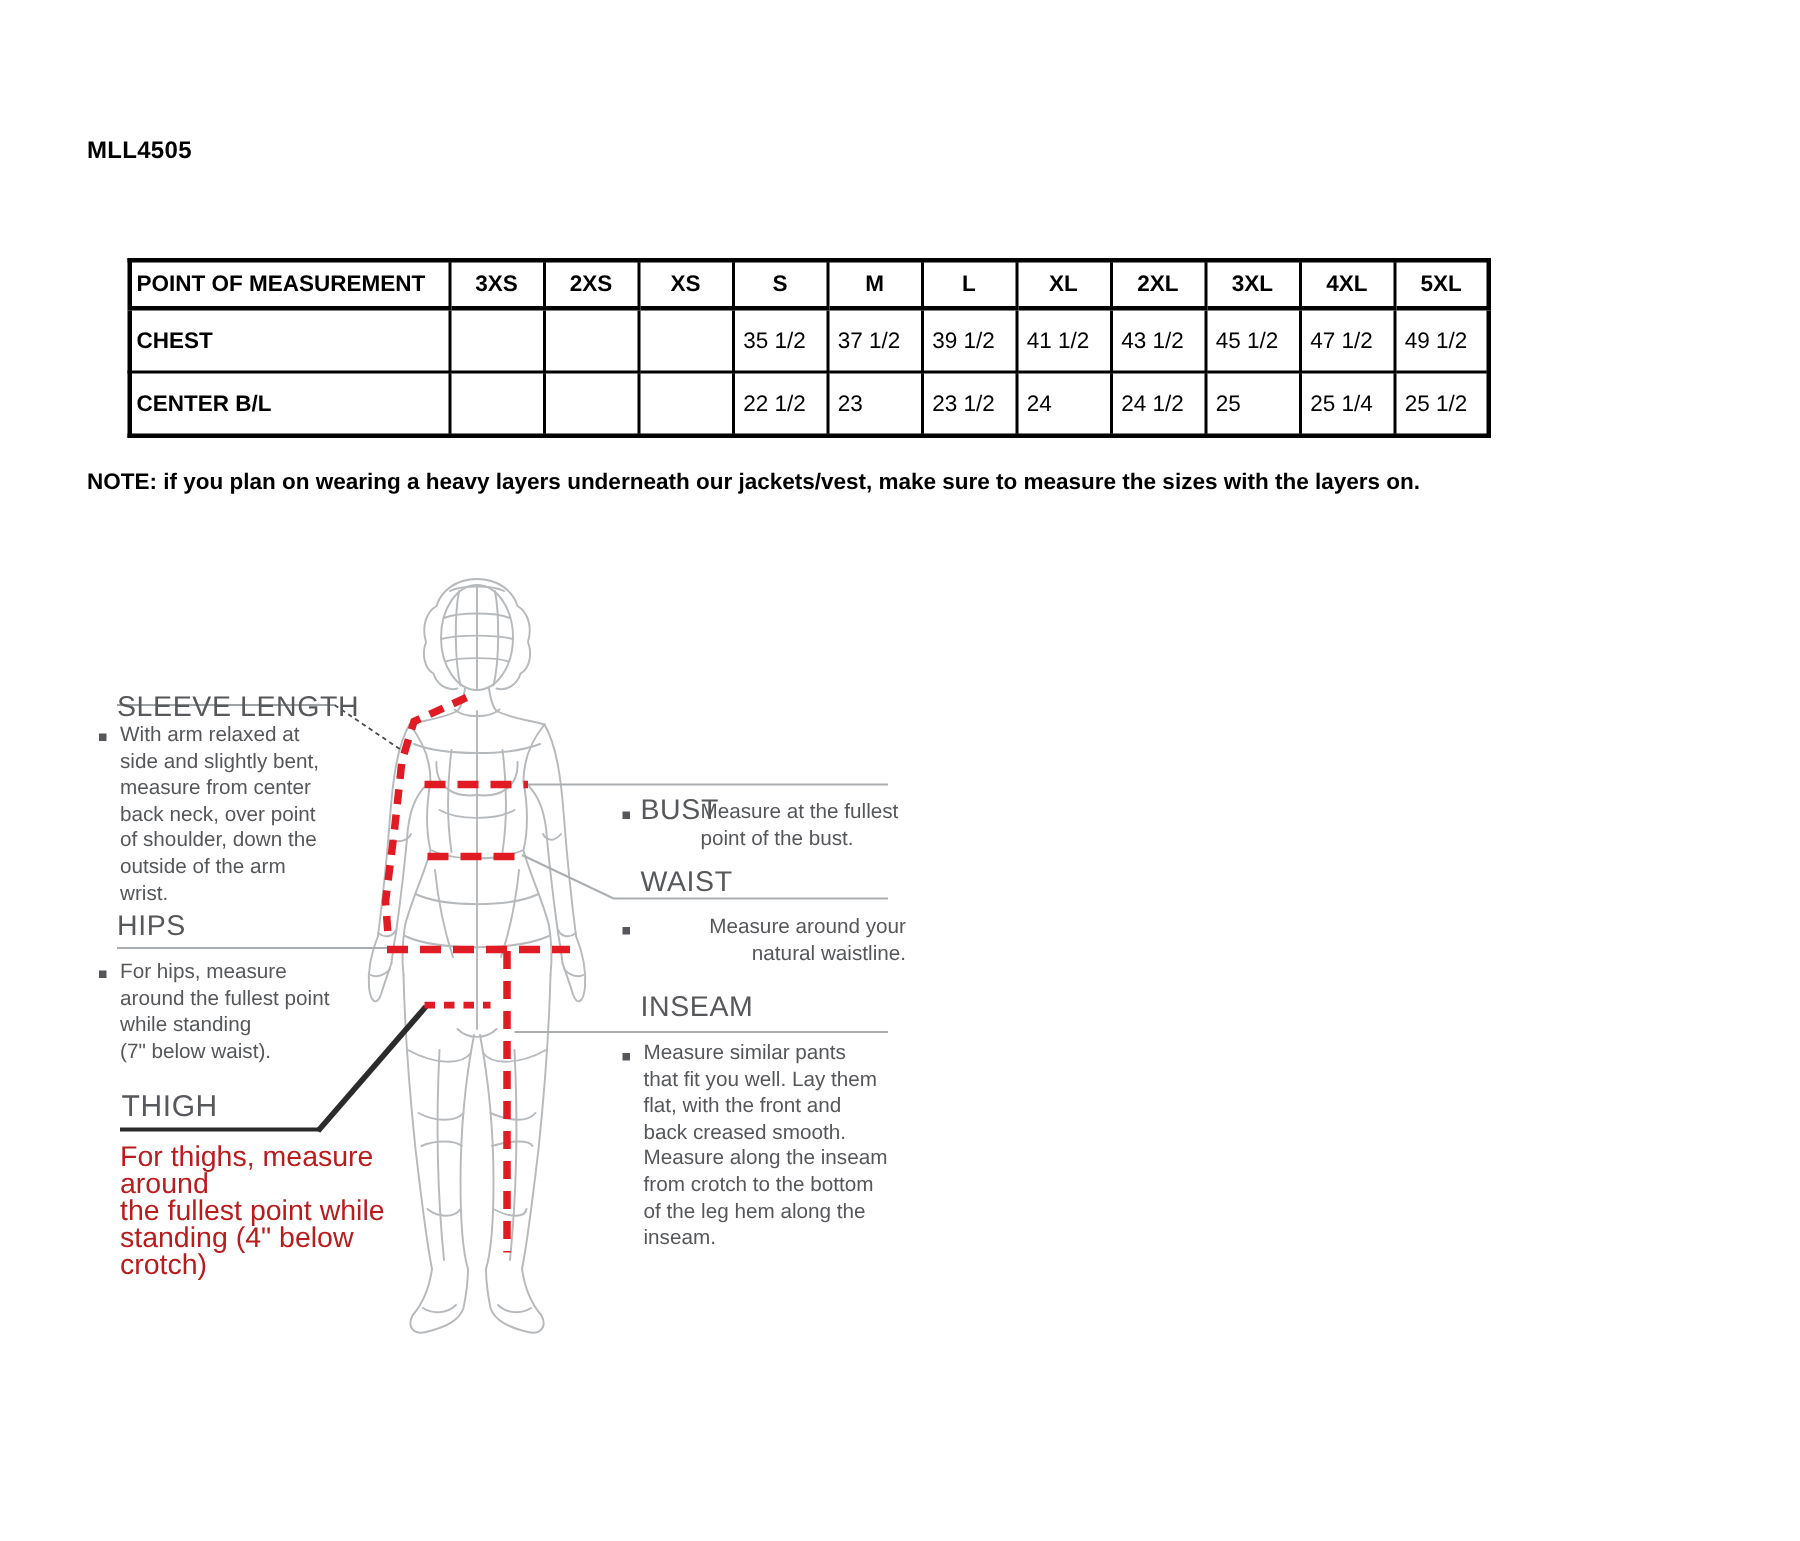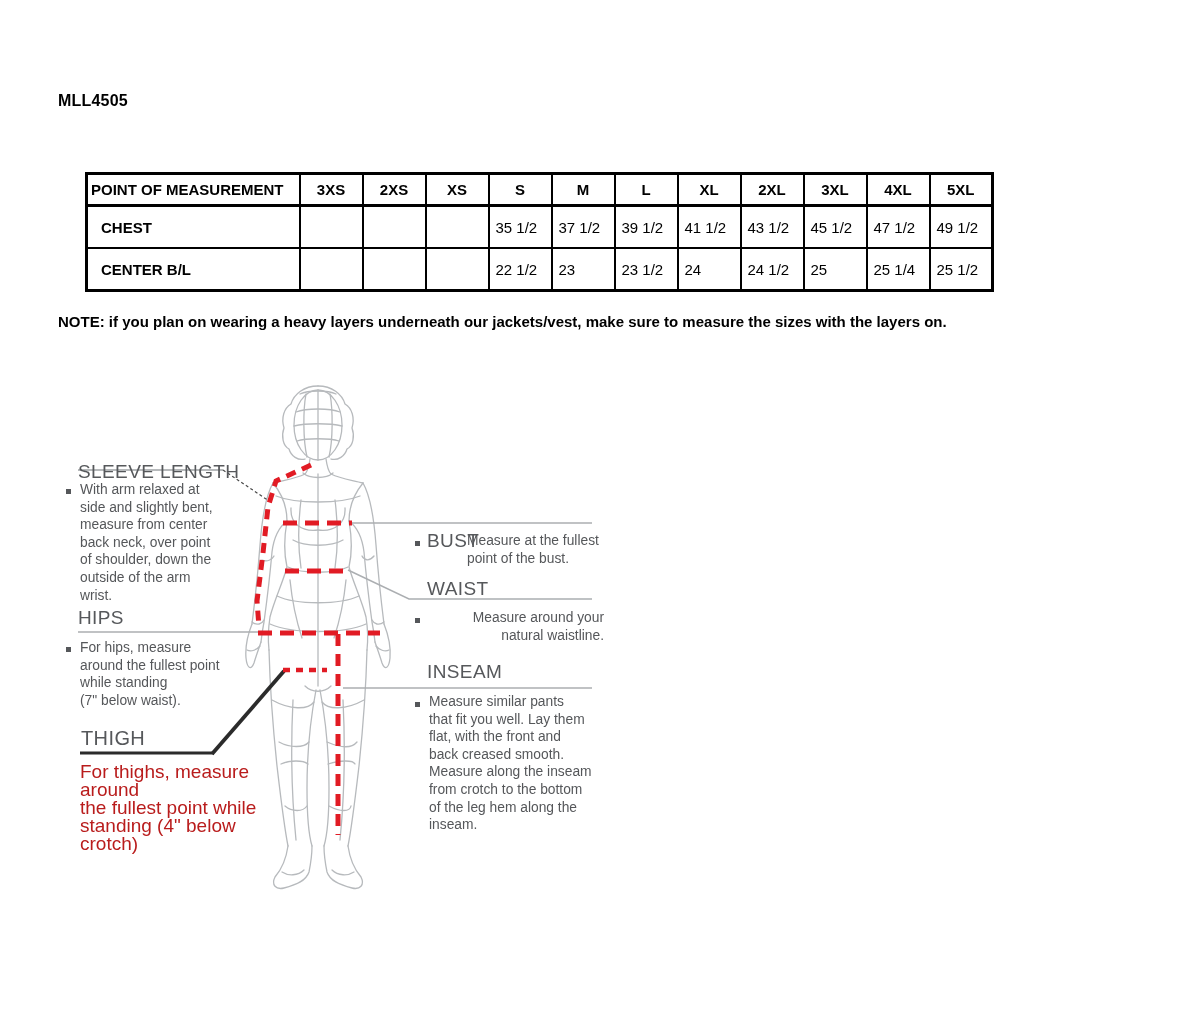--- a/index.html
+++ b/index.html
@@ -23,21 +23,21 @@
     border-collapse:collapse; table-layout:fixed;
     border:3px solid #000;
     margin-left:36px;
   }
   table.size-table td { border:2px solid #000; overflow:hidden; white-space:nowrap; }
   table.size-table col.c-label { width:213px; }
   table.size-table col.c-size  { width:63px; }
   tr.head td { height:27px; font-weight:bold; font-size:15px; text-align:center; border-bottom:3px solid #000; }
   tr.head td.first { text-align:left; padding-left:3px; }
   tr.body td { height:38px; font-size:15px; vertical-align:middle; padding-left:6px; }
-  tr.body td.first { font-weight:bold; padding-left:13px; }
+  tr.body td.first { font-weight:bold; padding-left:3px; }
 
   
   .dg-head {
     position:absolute;
     font-size:19px; color:#56585b; letter-spacing:0.4px;
     white-space:nowrap;
   }
   .dg-para {
     position:absolute;
     font-size:13.8px; line-height:17.6px; color:#55575a;

